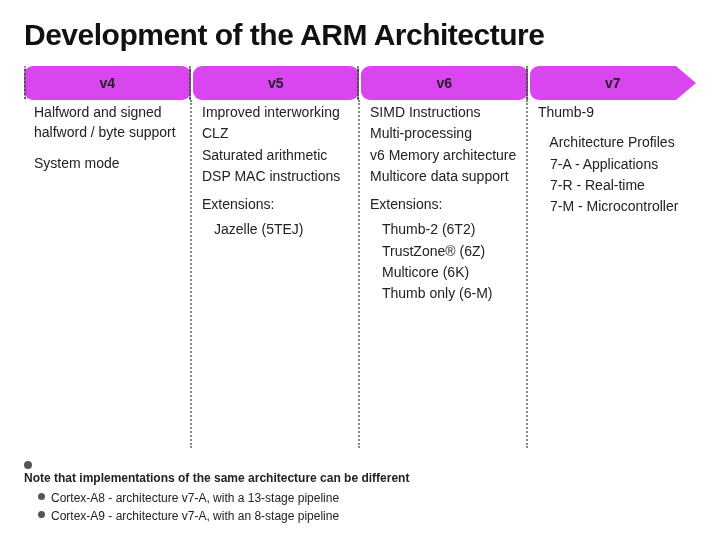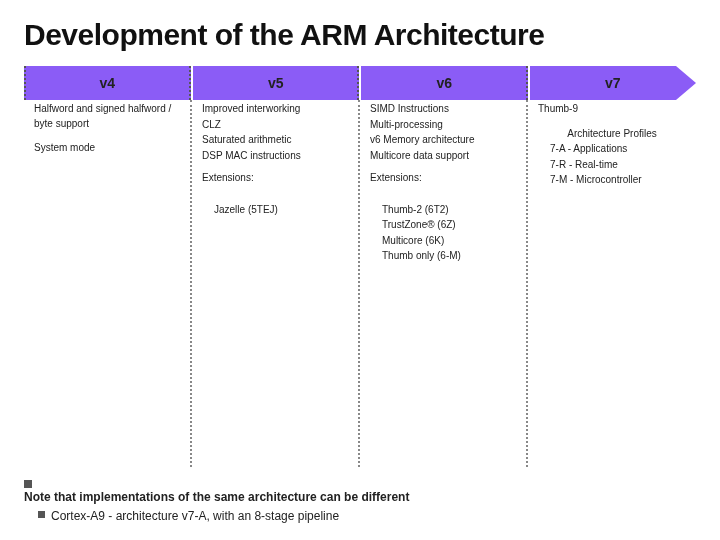--- a/index.html
+++ b/index.html
@@ -1,15 +1,15 @@
 <!DOCTYPE html>
 <html><head>
   <meta charset="utf-8">
   <style>
-    * { margin: 0; padding: 0; box-sizing: border-box; }
+    * { margin: 0; padding: 0; box-sizing: border-box; border-radius: 9px; }
     body {
       width: 720px;
       height: 540px;
       background: #fff;
       font-family: Arial, sans-serif;
       font-size: 13px;
       color: #222;
       overflow: hidden;
     }
     .page {
@@ -33,21 +33,21 @@
     }
     
     .arrow-wrapper {
       display: flex;
       width: 100%;
       height: 34px;
       position: relative;
     }
     .arrow-segment {
       flex: 1;
-      background: #8b5cf6;
+      background: #d946ef;
       display: flex;
       align-items: center;
       justify-content: center;
       font-weight: bold;
       font-size: 14px;
       color: #222;
       position: relative;
       margin-right: 2px;
     }
     .arrow-segment:last-child {
@@ -57,39 +57,39 @@
     
     .content-row {
       display: flex;
       flex: 1;
       position: relative;
     }
     .content-col {
       flex: 1;
       padding: 2px 10px 4px 10px;
       position: relative;
-      font-size: 10px;
+      font-size: 14px;
       line-height: 1.45;
       color: #222;
     }
     .content-col:not(:last-child)::after {
       content: '';
       position: absolute;
       right: 0;
       top: 0;
       bottom: 0;
       border-right: 2px dotted #888;
     }
     .content-col .item {
       display: block;
       margin-bottom: 1px;
     }
     .content-col .ext-label {
       margin-top: 6px;
-      margin-bottom: 17px;
+      margin-bottom: 5px;
       display: block;
     }
     .content-col .indent {
       padding-left: 12px;
     }
     
     .notes {
       margin-top: 10px;
       font-size: 12px;
       color: #222;
@@ -194,17 +194,21 @@
     </div>
   </div>
 
   <div class="notes">
     <div class="note-main">
       <span class="bullet-square"></span>
       <span>Note that implementations of the same architecture can be different</span>
     </div>
     <div class="note-sub">
       <span class="bullet-square-sm"></span>
+      <span>Cortex-A8 - architecture v7-A, with a 13-stage pipeline</span>
+    </div>
+    <div class="note-sub">
+      <span class="bullet-square-sm"></span>
       <span>Cortex-A9 - architecture v7-A, with an 8-stage pipeline</span>
     </div>
   </div>
 
 </div>
 
 </body></html>

